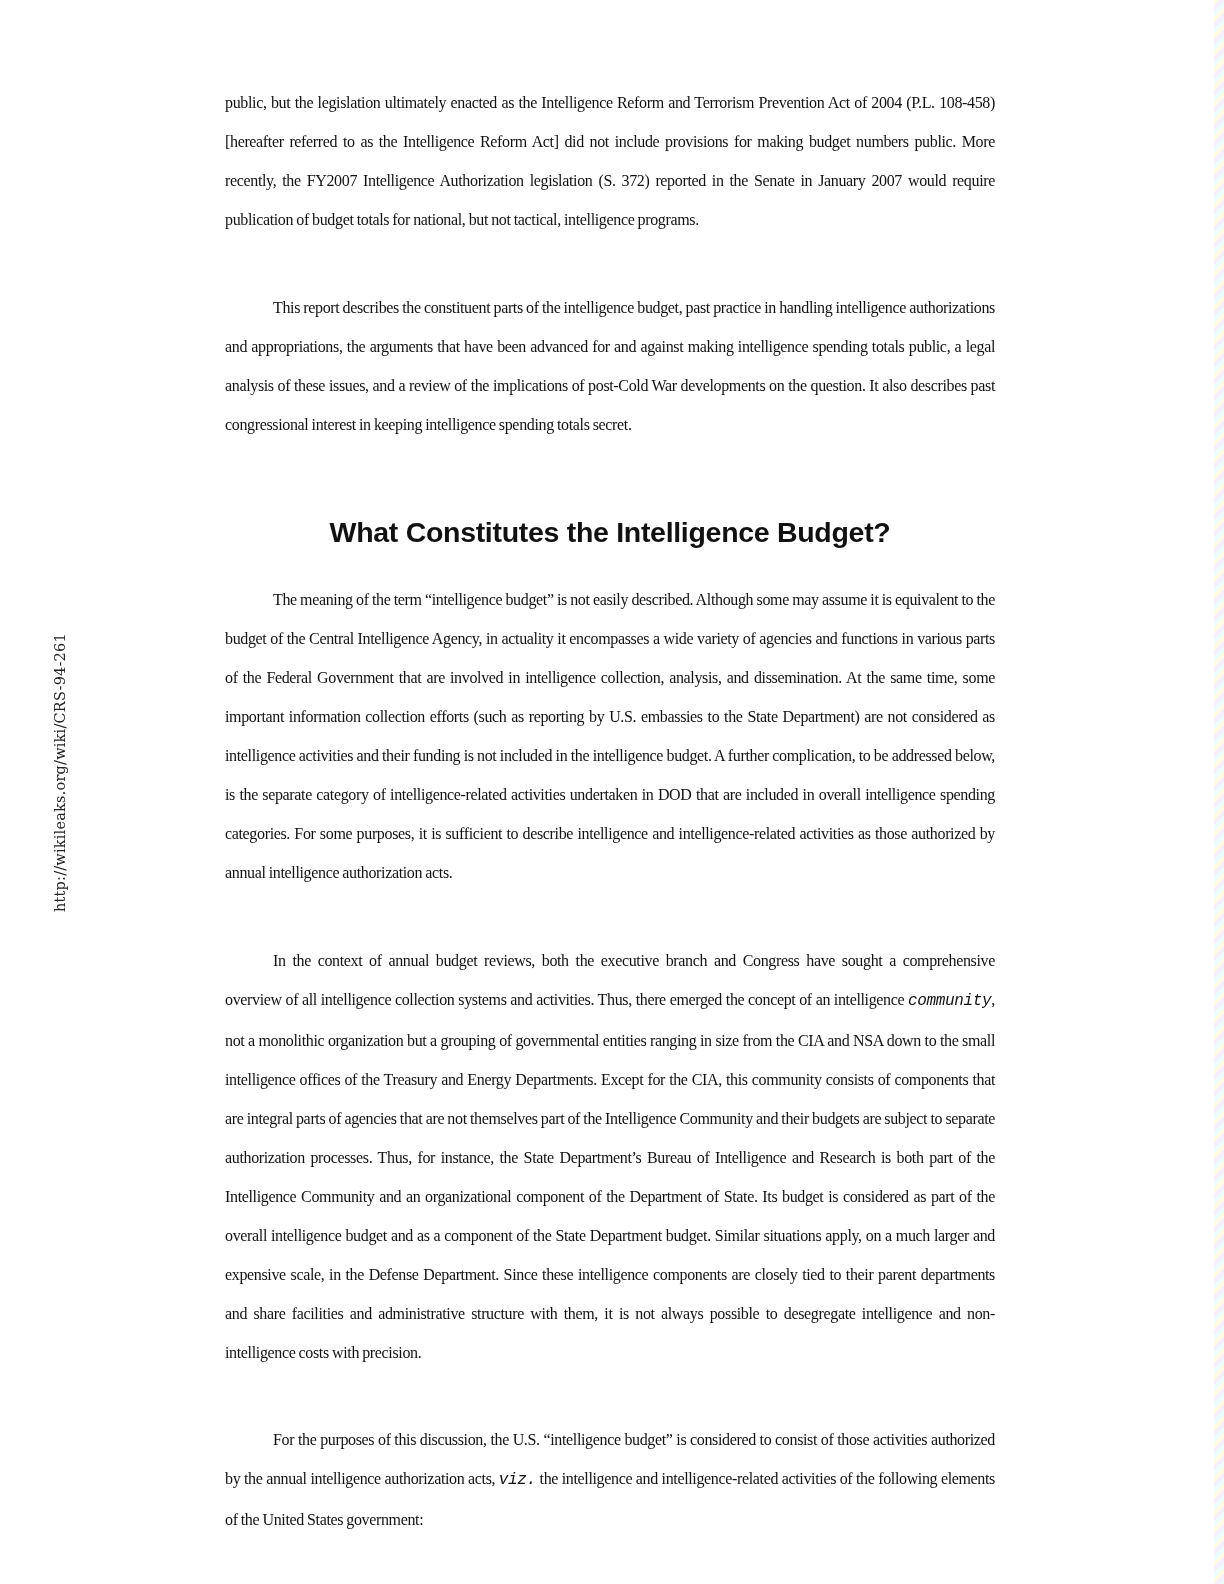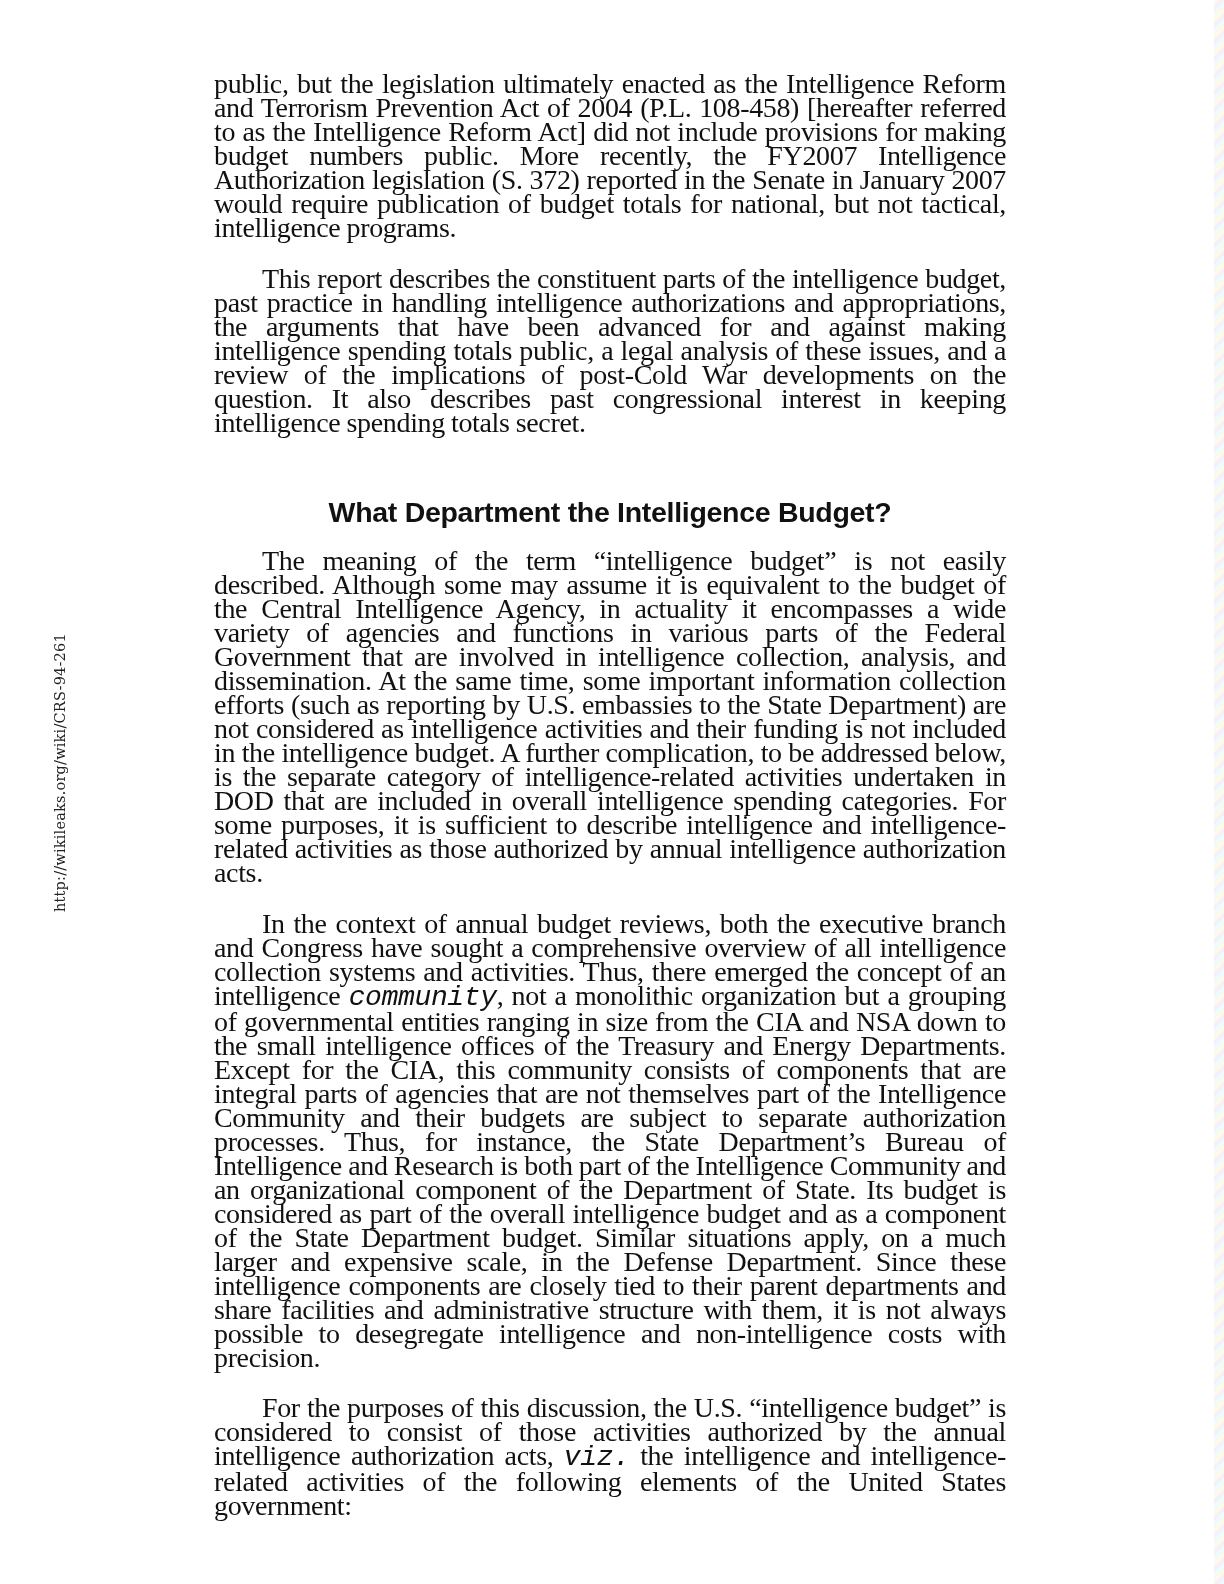--- a/index.html
+++ b/index.html
@@ -35,24 +35,24 @@
       color: #222222;
     }
     .page {
       position: absolute;
       left: 214px;
       top: 72px;
       width: 792px;
     }
     .para {
       font-family: "Liberation Serif", serif;
-      font-size: 28px;
-      line-height: 24px;
+      font-size: 16px;
+      line-height: 39px;
       text-align: justify;
-      margin: 0;
+      margin: 11px;
       letter-spacing: -0.35px;
       word-spacing: -0.5px;
     }
     .para.indent {
       text-indent: 48px;
     }
     .gap {
       height: 26.8px;
     }
     .heading {
@@ -73,21 +73,21 @@
 
 <div class="side-stamp">http://wikileaks.org/wiki/CRS-94-261</div>
 
 <div class="page">
   <p class="para">public, but the legislation ultimately enacted as the Intelligence Reform and Terrorism Prevention Act of 2004 (P.L. 108-458) [hereafter referred to as the Intelligence Reform Act] did not include provisions for making budget numbers public. More recently, the FY2007 Intelligence Authorization legislation (S. 372) reported in the Senate in January 2007 would require publication of budget totals for national, but not tactical, intelligence programs.</p>
   <div class="gap"></div>
 
   <p class="para indent">This report describes the constituent parts of the intelligence budget, past practice in handling intelligence authorizations and appropriations, the arguments that have been advanced for and against making intelligence spending totals public, a legal analysis of these issues, and a review of the implications of post-Cold War developments on the question. It also describes past congressional interest in keeping intelligence spending totals secret.</p>
 
   <div style="height:60px"></div>
-  <h2 class="heading">What Department the Intelligence Budget?</h2>
+  <h2 class="heading">What Constitutes the Intelligence Budget?</h2>
   <div style="height:20px"></div>
 
   <p class="para indent">The meaning of the term “intelligence budget” is not easily described. Although some may assume it is equivalent to the budget of the Central Intelligence Agency, in actuality it encompasses a wide variety of agencies and functions in various parts of the Federal Government that are involved in intelligence collection, analysis, and dissemination. At the same time, some important information collection efforts (such as reporting by U.S. embassies to the State Department) are not considered as intelligence activities and their funding is not included in the intelligence budget. A further complication, to be addressed below, is the separate category of intelligence-related activities undertaken in DOD that are included in overall intelligence spending categories. For some purposes, it is sufficient to describe intelligence and intelligence-related activities as those authorized by annual intelligence authorization acts.</p>
   <div class="gap"></div>
 
   <p class="para indent"><span>In the context of annual budget reviews, both the executive branch and Congress have sought a comprehensive overview of all intelligence collection systems and activities. Thus, there emerged the concept of an intelligence </span><em>community</em><span>, not a monolithic organization but a grouping of governmental entities ranging in size from the CIA and NSA down to the small intelligence offices of the Treasury and Energy Departments. Except for the CIA, this community consists of components that are integral parts of agencies that are not themselves part of the Intelligence Community and their budgets are subject to separate authorization processes. Thus, for instance, the State Department’s Bureau of Intelligence and Research is both part of the Intelligence Community and an organizational component of the Department of State. Its budget is considered as part of the overall intelligence budget and as a component of the State Department budget. Similar situations apply, on a much larger and expensive scale, in the Defense Department. Since these intelligence components are closely tied to their parent departments and share facilities and administrative structure with them, it is not always possible to desegregate intelligence and non-intelligence costs with precision.</span></p>
   <div class="gap"></div>
 
   <p class="para indent"><span>For the purposes of this discussion, the U.S. “intelligence budget” is considered to consist of those activities authorized by the annual intelligence authorization acts, </span><em>viz.</em><span> the intelligence and intelligence-related activities of the following elements of the United States government:</span></p>
 </div>

